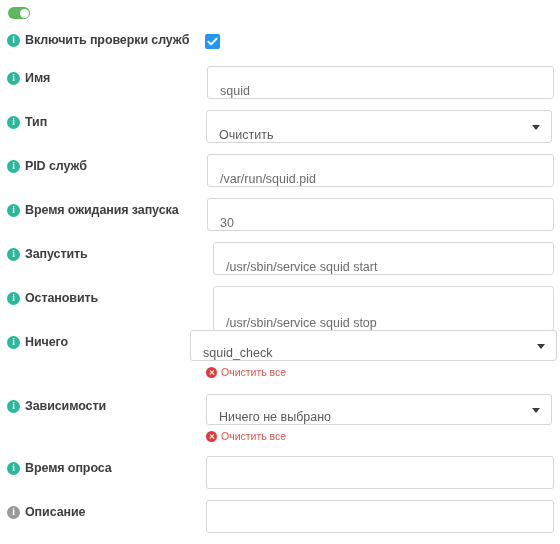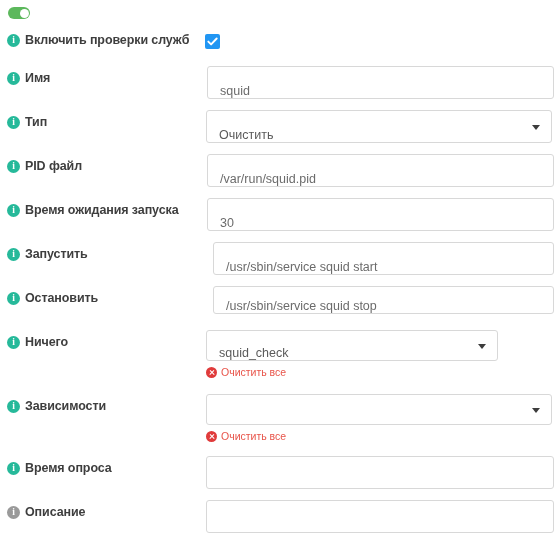--- a/index.html
+++ b/index.html
@@ -199,21 +199,21 @@
   </div>
   <div class="field select" style="left:206px; top:0; width:346px; height:33px;">
     <span>Очистить</span>
     <span class="caret"></span>
   </div>
 </div>
 
 <div class="row" style="top:154px;">
   <div class="label-cell" style="top:5px;">
     <span class="info-icon">i</span>
-    <span class="label-text">PID файл</span>
+    <span class="label-text">PID служб</span>
   </div>
   <div class="field" style="left:207px; top:0; width:347px; height:33px;">
     <span>/var/run/squid.pid</span>
   </div>
 </div>
 
 <div class="row" style="top:198px;">
   <div class="label-cell" style="top:5px;">
     <span class="info-icon">i</span>
     <span class="label-text">Время ожидания запуска</span>
@@ -231,46 +231,47 @@
   <div class="field" style="left:213px; top:0; width:341px; height:33px;">
     <span>/usr/sbin/service squid start</span>
   </div>
 </div>
 
 <div class="row" style="top:286px;">
   <div class="label-cell" style="top:5px;">
     <span class="info-icon">i</span>
     <span class="label-text">Остановить</span>
   </div>
-  <div class="field" style="left:213px; top:0; width:341px; height:28px;">
+  <div class="field" style="left:213px; top:0; width:341px; height:45px;">
     <span>/usr/sbin/service squid stop</span>
   </div>
 </div>
 
 <div class="row" style="top:330px;">
   <div class="label-cell" style="top:5px;">
     <span class="info-icon">i</span>
     <span class="label-text">Ничего</span>
   </div>
-  <div class="field select" style="left:206px; top:0; width:292px; height:31px;">
+  <div class="field select" style="left:190px; top:0; width:367px; height:31px;">
     <span>squid_check</span>
     <span class="caret"></span>
   </div>
   <div class="clear-all" style="left:206px; top:36px;">
     <span class="clear-icon"></span>
     <span class="clear-text">Очистить все</span>
   </div>
 </div>
 
 <div class="row" style="top:394px;">
   <div class="label-cell" style="top:5px;">
     <span class="info-icon">i</span>
     <span class="label-text">Зависимости</span>
   </div>
   <div class="field select" style="left:206px; top:0; width:346px; height:31px;">
+    <span>Ничего не выбрано</span>
     <span class="caret"></span>
   </div>
   <div class="clear-all" style="left:206px; top:36px;">
     <span class="clear-icon"></span>
     <span class="clear-text">Очистить все</span>
   </div>
 </div>
 
 <div class="row" style="top:456px;">
   <div class="label-cell" style="top:5px;">

